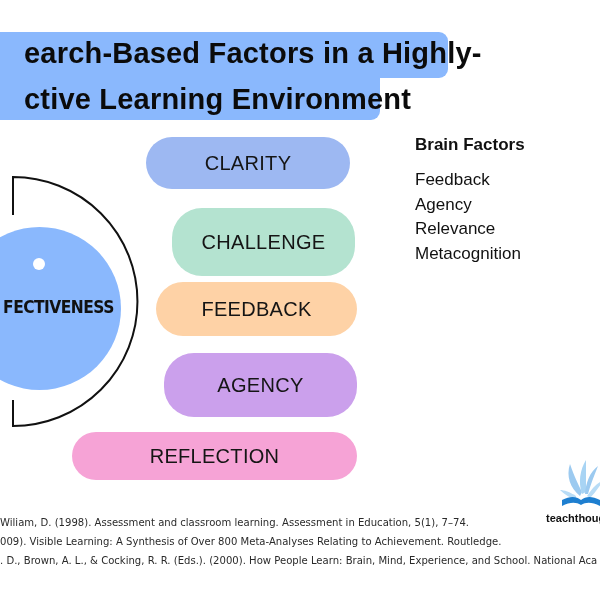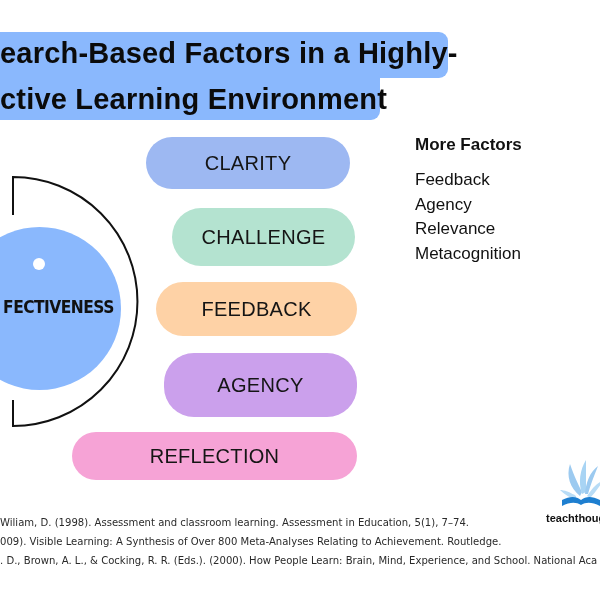--- a/index.html
+++ b/index.html
@@ -14,20 +14,21 @@
     left: -10px; top: 32px; width: 458px; height: 46px;
     background: #8ab8fd; border-radius: 0 9px 9px 0;
   }
   .banner2 {
     left: -10px; top: 76px; width: 390px; height: 44px;
     background: #8ab8fd; border-radius: 0 0 9px 0;
   }
   .title-line {
     font-weight: bold; font-size: 29px; color: #0b0b0b; white-space: nowrap;
     letter-spacing: 0.2px;
+    margin-left: 24px;
   }
   .t1 { left: 0px; top: 37px; }
   .t2 { left: 0px; top: 83px; text-align: center; }
 
   
   .arc { left: 0; top: 170px; }
   .hub {
     left: -42px; top: 227px; width: 163px; height: 163px; border-radius: 50%;
     background: #8ab8fd;
   }
@@ -41,21 +42,21 @@
     font-family: "DejaVu Sans", sans-serif; transform: scaleX(0.86); transform-origin: right center;
   }
 
   
   .pill {
     display: flex; align-items: center; justify-content: center;
     border-radius: 30px; font-size: 20px; color: #151515; letter-spacing: 0.3px;
     font-family: "Liberation Sans", sans-serif;
   }
   .p-clarity { left: 146px; top: 137px; width: 204px; height: 52px; background: #9db8f2; }
-  .p-challenge { left: 172px; top: 208px; width: 183px; height: 58px; background: #b4e3d0; }
+  .p-challenge { left: 172px; top: 208px; width: 183px; height: 68px; background: #b4e3d0; }
   .p-feedback { left: 156px; top: 282px; width: 201px; height: 54px; background: #fed2a6; }
   .p-agency { left: 164px; top: 353px; width: 193px; height: 64px; background: #cba0ec; }
   .p-reflection { left: 72px; top: 432px; width: 285px; height: 48px; background: #f6a3d6; }
 
   
   .mf-title { left: 415px; top: 135px; font-size: 17px; font-weight: bold; color: #111; }
   .mf-list { left: 415px; top: 168px; margin: 0; padding: 0; list-style: none; }
   .mf-list li { font-size: 17px; line-height: 24.7px; color: #111; }
 
   
@@ -84,21 +85,21 @@
 <div class="abs hub"></div>
 <div class="abs hub-dot"></div>
 <div class="abs hub-label">FECTIVENESS</div>
 
 <div class="abs pill p-clarity">CLARITY</div>
 <div class="abs pill p-challenge">CHALLENGE</div>
 <div class="abs pill p-feedback">FEEDBACK</div>
 <div class="abs pill p-agency">AGENCY</div>
 <div class="abs pill p-reflection">REFLECTION</div>
 
-<div class="abs mf-title">More Factors</div>
+<div class="abs mf-title">Brain Factors</div>
 <ul class="abs mf-list">
   <li>Feedback</li>
   <li>Agency</li>
   <li>Relevance</li>
   <li>Metacognition</li>
 </ul>
 
 <svg class="abs logo" viewBox="0 0 50 56">
   <path d="M24 40 C14 32 10 20 14 8 C18 20 22 28 26 36 Z" fill="#9ccaf0"></path>
   <path d="M26 38 C22 26 24 14 30 4 C30 16 30 26 30 36 Z" fill="#a8d4f4"></path>

